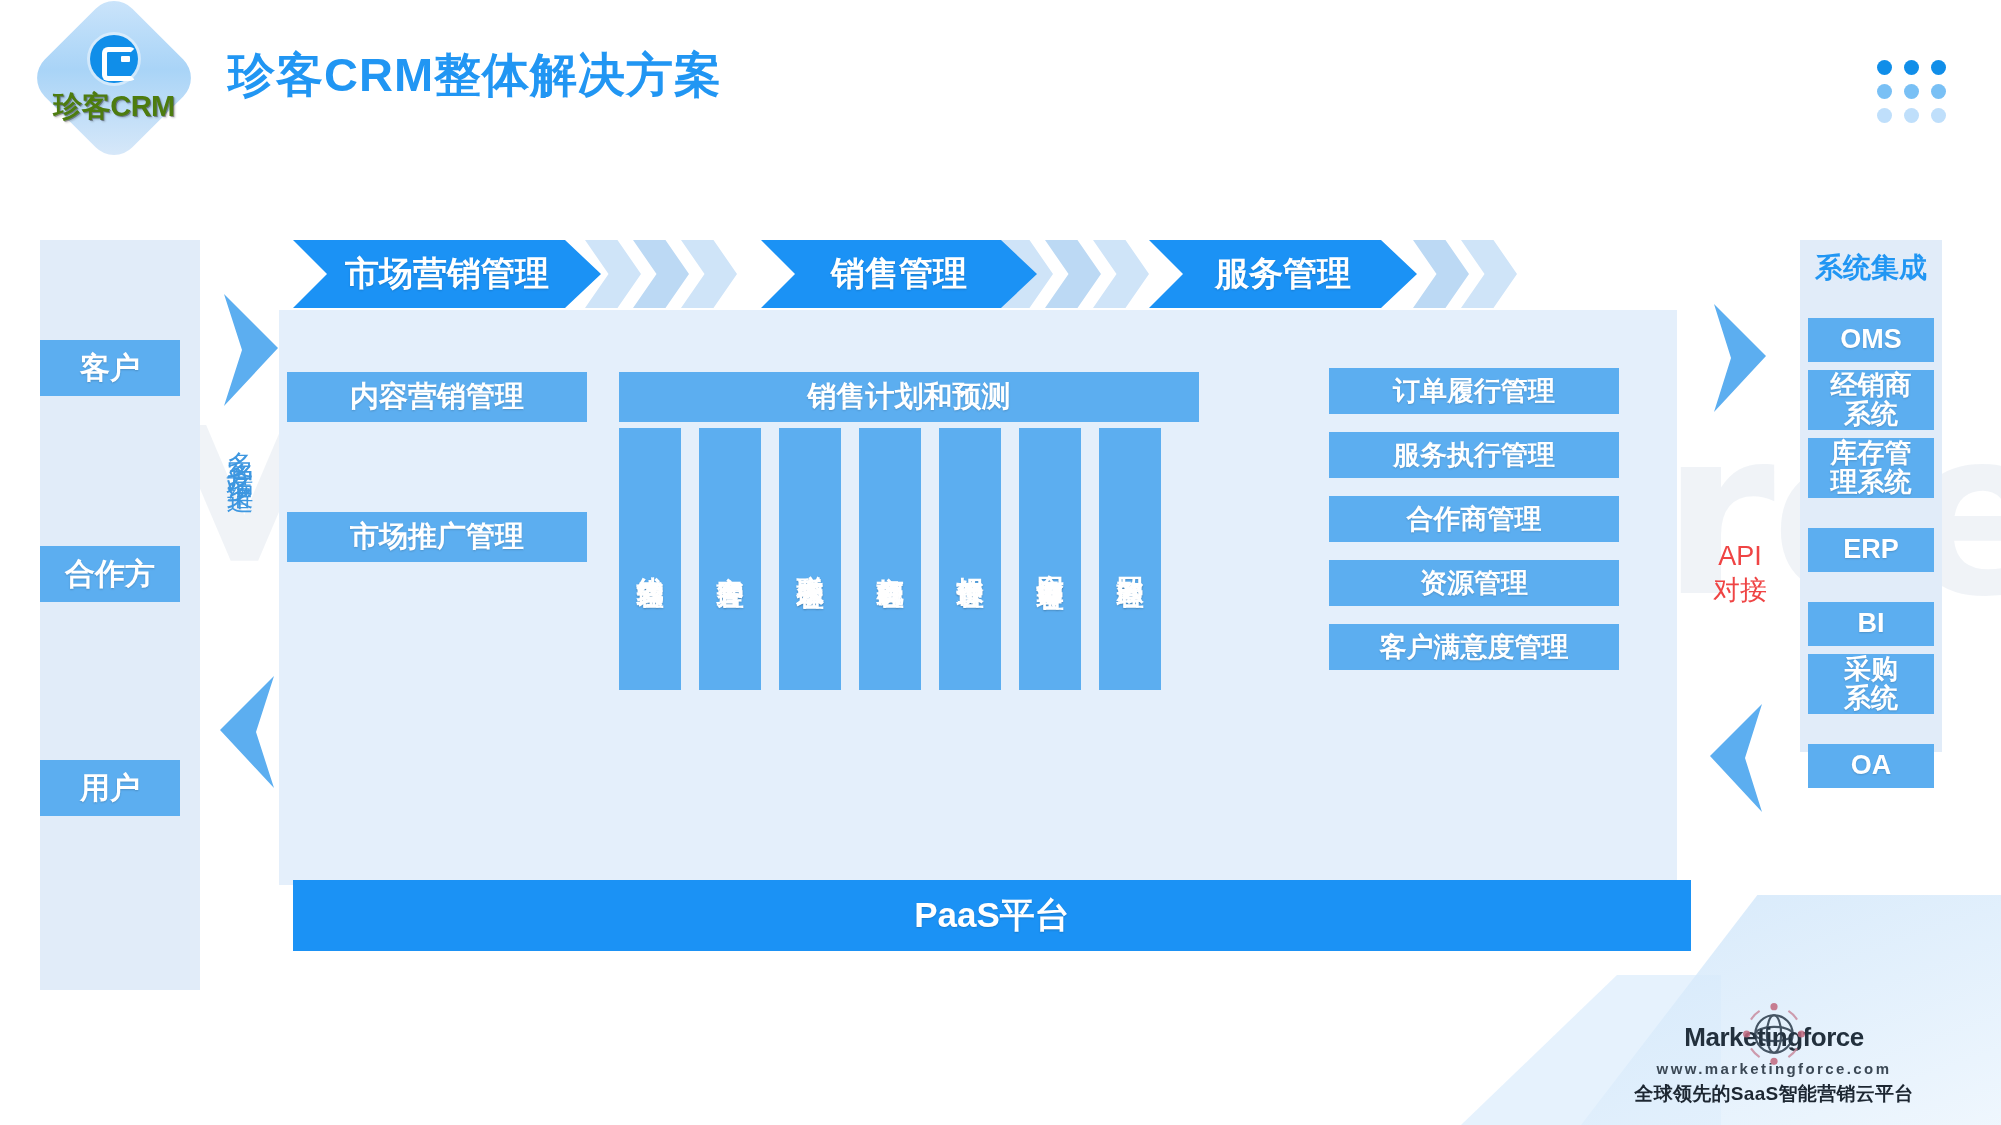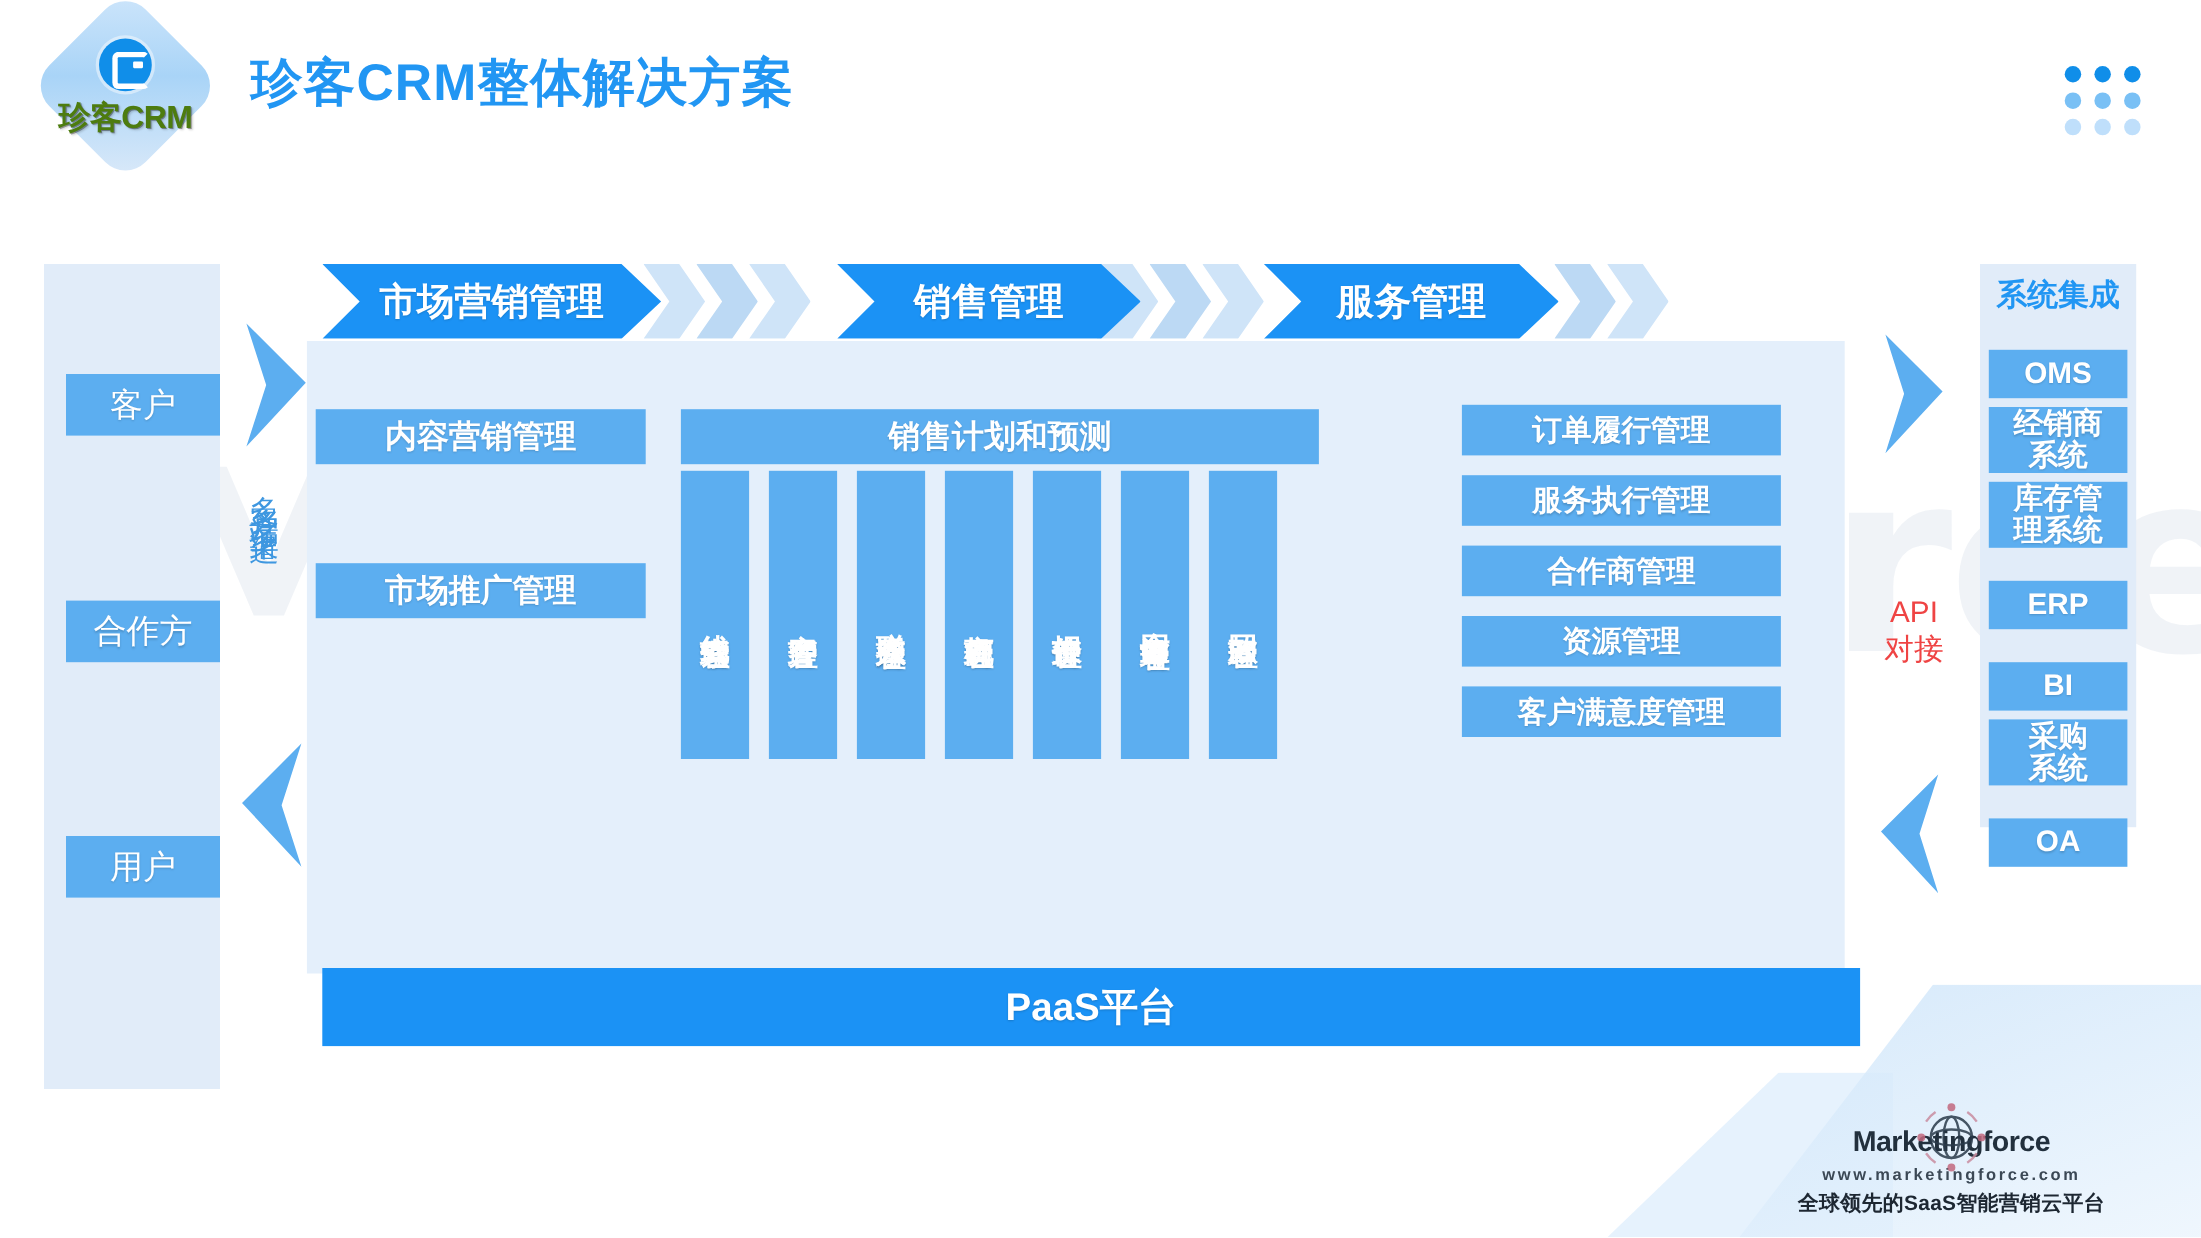--- a/index.html
+++ b/index.html
@@ -51,22 +51,22 @@
   .dot.r0 { background:#108ee9; }
   .dot.r1 { background:#79c0f5; }
   .dot.r2 { background:#bfdffb; }
 
   
   .actors {
     position: absolute; left: 40px; top: 240px; width: 160px; height: 750px;
     background: #e1ecf9;
   }
   .actor {
-    position: absolute; left: 20px; width: 140px; height: 56px;
-    background: #5caef0; color: #fff; font-size: 30px; font-weight: 400;
+    position: absolute; left: 0; width: 140px; height: 56px;
+    background: #5caef0; color: #fff; font-size: 30px; font-weight: 700;
     display:flex; align-items:center; justify-content:center;
     text-shadow: 0 1px 2px rgba(0,0,0,.18);
   }
   .actor.a0 { top: 100px; }
   .actor.a1 { top: 306px; }
   .actor.a2 { top: 520px; }
 
   
   .chan-arrow { position:absolute; width: 60px; height: 120px; }
   .chan-arrow svg { width:100%; height:100%; display:block; }

